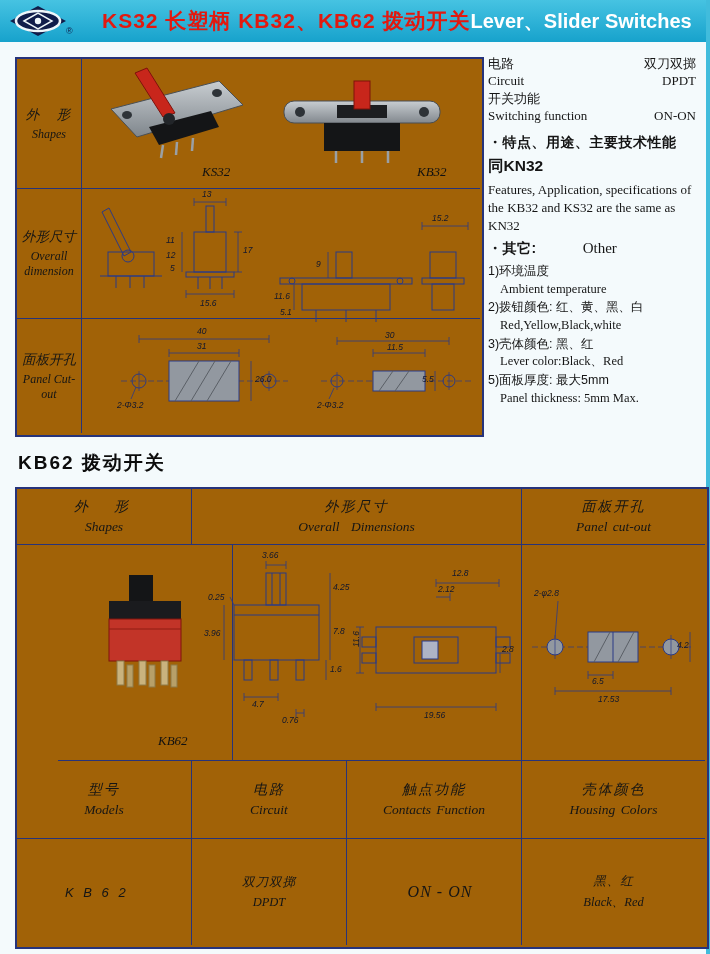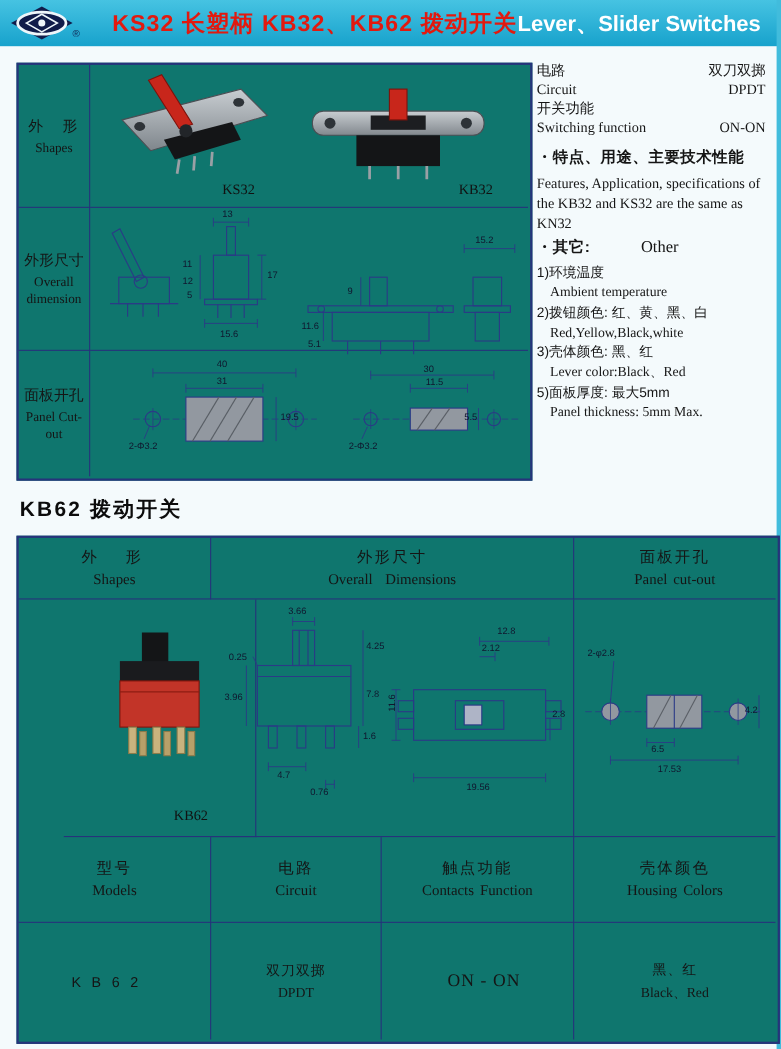--- a/index.html
+++ b/index.html
@@ -22,21 +22,21 @@
   .header{position:absolute;left:0;top:0;width:710px;height:42px;
     background:linear-gradient(#46c3e2,#17a2cc);display:flex;align-items:center;}
   .logo-wrap{position:absolute;left:4px;top:2px;width:92px;height:38px;}
   .titles{position:absolute;left:102px;top:0;width:600px;height:42px;
     display:flex;align-items:center;}
   .t-zh{color:var(--red);font-weight:bold;font-size:21px;letter-spacing:1px;white-space:nowrap;}
   .t-en{color:#ffffff;font-weight:bold;font-size:20px;margin-left:auto;padding-right:14px;white-space:nowrap;}
   .edge-right{position:absolute;right:0;top:0;width:4px;height:954px;background:#41bcdc;}
 
   
-  .tbl{position:absolute;border:2px solid var(--ln);background:#0f766e;}
+  .tbl{position:absolute;border:2px solid var(--ln);background:#a16207;font-style:italic;}
   .cell{position:absolute;box-sizing:border-box;}
   .br{border-right:1px solid var(--ln);}
   .bb{border-bottom:1px solid var(--ln);}
   .lblcell{display:flex;flex-direction:column;align-items:center;justify-content:center;
     text-align:center;gap:3px;padding:2px;}
   .lbl-zh{font-size:13.5px;letter-spacing:2px;}
   .lbl-en{font-size:12px;}
   .hdr-zh{font-size:14px;letter-spacing:6px;}
   .hdr-en{font-size:13.5px;word-spacing:8px;}
 
@@ -234,21 +234,21 @@
               <line x1="152" y1="6" x2="152" y2="14"></line>
             <line x1="52" y1="24" x2="122" y2="24"></line>
               <line x1="52" y1="20" x2="52" y2="28"></line>
               <line x1="122" y1="20" x2="122" y2="28"></line>
             <line x1="134" y1="32" x2="134" y2="72"></line>
             <line x1="14" y1="70" x2="19" y2="58"></line>
           </g>
         </svg>
         <span class="dim" style="left:80px;top:-2px;">40</span>
         <span class="dim" style="left:80px;top:13px;">31</span>
-        <span class="dim" style="left:138px;top:46px;">19.5</span>
+        <span class="dim" style="left:138px;top:46px;">26.0</span>
         <span class="dim" style="left:0px;top:72px;">2-Φ3.2</span>
       </div>
 
       <div class="draw" style="left:235px;top:14px;width:160px;height:90px;">
         <svg width="160" height="90" viewBox="0 0 160 90">
           <line x1="4" y1="48" x2="156" y2="48" stroke="#2b3a86" stroke-width="0.7" stroke-dasharray="6 3"></line>
           <circle cx="20" cy="48" r="6" fill="none" stroke="#2b3a86"></circle>
           <line x1="20" y1="39" x2="20" y2="57" stroke="#2b3a86" stroke-width="0.7"></line>
           <circle cx="132" cy="48" r="6" fill="none" stroke="#2b3a86"></circle>
           <line x1="132" y1="39" x2="132" y2="57" stroke="#2b3a86" stroke-width="0.7"></line>
@@ -285,20 +285,21 @@
     </div>
     <div class="inf-row">
       <span>开关功能</span>
     </div>
     <div class="inf-row serif">
       <span>Switching function</span>
       <span>ON-ON</span>
     </div>
 
     <div class="feat-zh">・特点、用途、主要技术性能</div>
+    <div class="feat-kn">同KN32</div>
     <p class="feat-en serif">Features, Application, specifications of the KB32 and KS32 are the same as KN32</p>
 
     <div class="other-row">
       <span class="feat-zh" style="margin-top:0;">・其它:</span>
       <span class="other-en serif">Other</span>
     </div>
 
     <div class="item-zh">1)环境温度</div>
     <div class="item-en serif">Ambient temperature</div>
     <div class="item-zh">2)拨钮颜色: 红、黄、黑、白</div>

